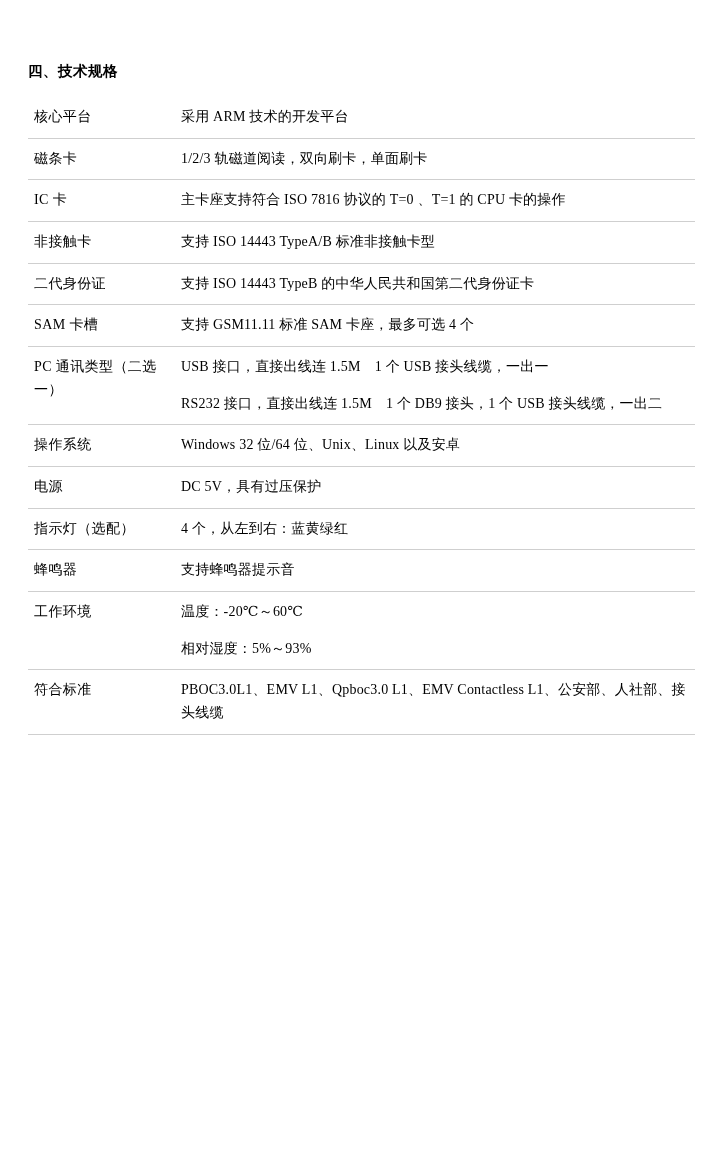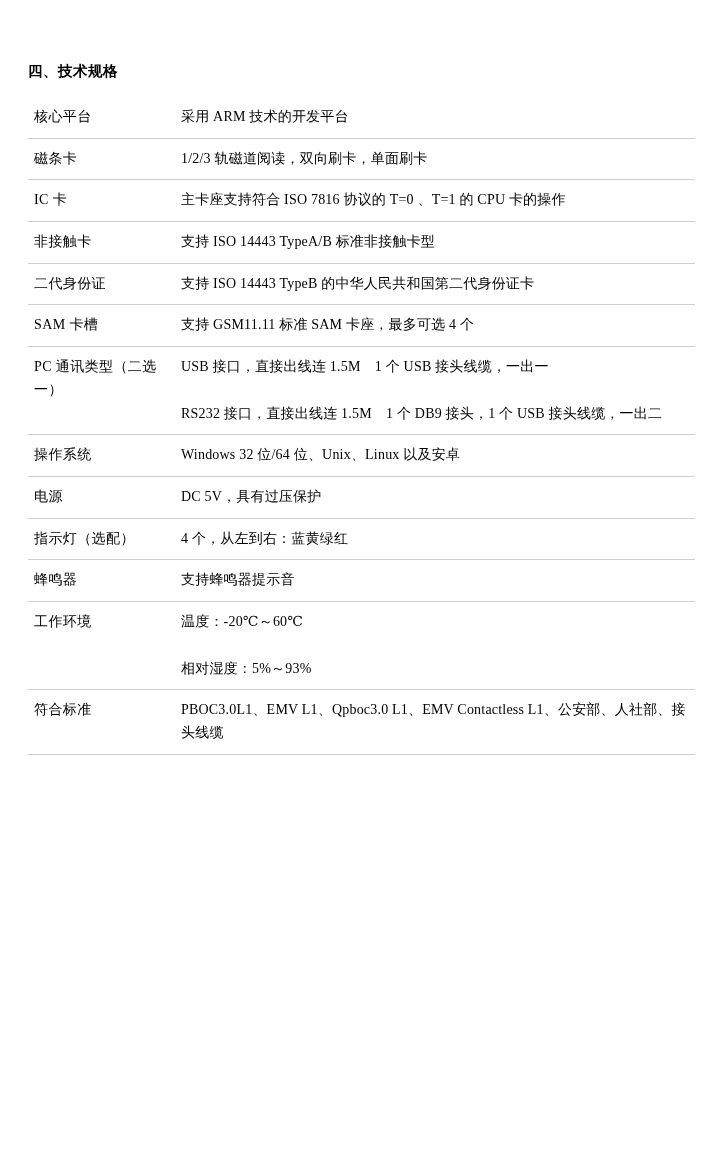--- a/index.html
+++ b/index.html
@@ -61,21 +61,21 @@
   .label-cell {
     letter-spacing: 0.4px;
   }
   .value-cell {
     letter-spacing: 0.2px;
   }
   .value-cell .line {
     display: block;
   }
   .value-cell .line + .line {
-    margin-top: 24px;
+    margin-top: 14px;
   }
   .label-cell .line + .line {
     margin-top: 13px;
   }
   .footer {
     position: absolute;
     left: 0;
     top: 1133px;
     width: 723px;
     text-align: center;

